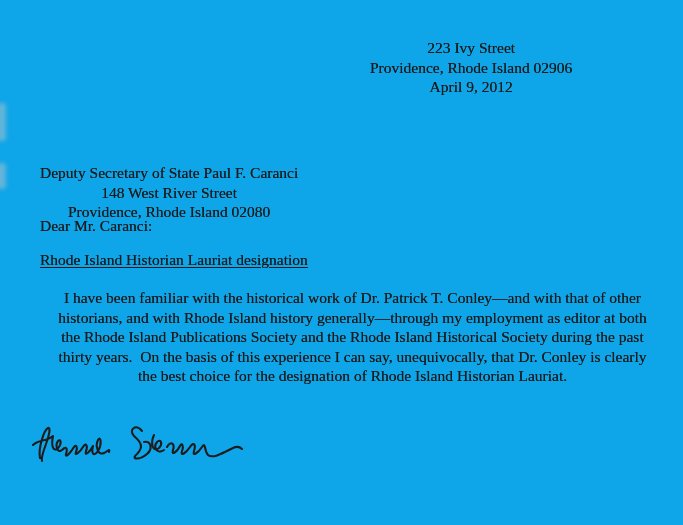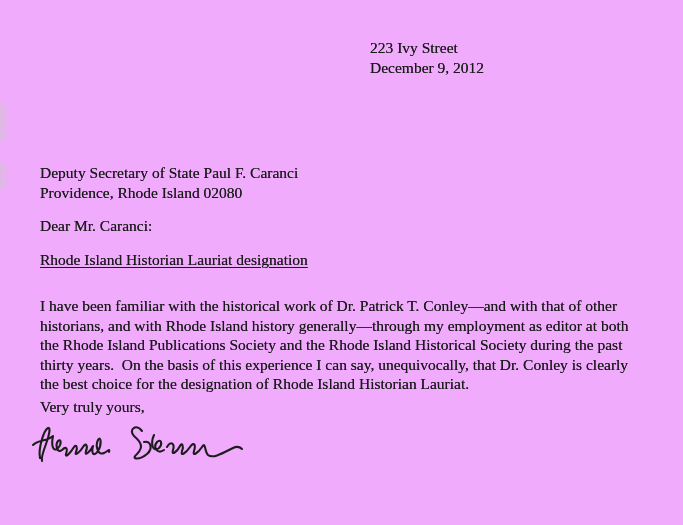--- a/index.html
+++ b/index.html
@@ -4,39 +4,40 @@
 <style>
   html, body {
     margin: 0;
     padding: 0;
     background: #ffffff;
   }
   .page {
     position: relative;
     width: 683px;
     height: 525px;
-    background: #f0abfc;
+    background: #0ea5e9;
     overflow: hidden;
     font-family: "Liberation Serif", "DejaVu Serif", serif;
     color: #1a1a1a;
+    text-align: center;
   }
   .txt {
     font-size: 15.5px;
     line-height: 19.5px;
     color: #1a1a1a;
     
     text-shadow: 0 0 0.45px rgba(25,25,25,0.8);
     white-space: pre;
   }
   .abs { position: absolute; }
   .sender-block    { left: 370px; top: 38px;  }
   .recipient-block { left: 40px;  top: 139px; margin-top: 24px; }
   .salutation      { left: 40px;  top: 216px; }
   .subject-line    { left: 40px;  top: 250px; text-decoration: underline; text-underline-offset: 2px; }
-  .body-block      { left: 40px;  top: 288px; width: 625px; margin-top: 8px; }
+  .body-block      { left: 40px;  top: 288px; width: 625px; }
   .closing         { left: 40px;  top: 397px; }
   .signature-wrap  { left: 30px;  top: 418px; width: 215px; height: 52px; }
   .signer-name     { left: 40px;  top: 472px; }
   .smudge {
     position: absolute;
     background: #c9c9c5;
     opacity: 0.45;
     filter: blur(2px);
     border-radius: 3px;
   }
@@ -51,31 +52,30 @@
   }
 </style>
 </head>
 <body>
 
 <div class="page">
 
   <div class="smudge smudge-1"></div>
   <div class="smudge smudge-2"></div>
 
-  <div class="abs sender-block txt"><div>223 Ivy Street</div><div>December 9, 2012</div></div>
+  <div class="abs sender-block txt"><div>223 Ivy Street</div><div>Providence, Rhode Island 02906</div><div>April 9, 2012</div></div>
 
-  <div class="abs recipient-block txt"><div>Deputy Secretary of State Paul F. Caranci</div><div>Providence, Rhode Island 02080</div></div>
+  <div class="abs recipient-block txt"><div>Deputy Secretary of State Paul F. Caranci</div><div>148 West River Street</div><div>Providence, Rhode Island 02080</div></div>
 
   <div class="abs salutation txt">Dear Mr. Caranci:</div>
 
   <div class="abs subject-line txt">Rhode Island Historian Lauriat designation</div>
 
   <div class="abs body-block txt"><div>I have been familiar with the historical work of Dr. Patrick T. Conley—and with that of other</div><div>historians, and with Rhode Island history generally—through my employment as editor at both</div><div>the Rhode Island Publications Society and the Rhode Island Historical Society during the past</div><div>thirty years.  On the basis of this experience I can say, unequivocally, that Dr. Conley is clearly</div><div>the best choice for the designation of Rhode Island Historian Lauriat.</div></div>
 
-  <div class="abs closing txt">Very truly yours,</div>
 
   <div class="abs signature-wrap">
     <svg class="sig-svg" width="215" height="52" viewBox="0 0 215 52" aria-hidden="true">
 
       <path d="M10,40 C8,30 14,12 18,10 C21,9 19,18 16,26 C13,34 11,40 12,43
                M3,27 C9,21 16,24 23,18
                M23,18 C21,27 23,35 28,30 C32,26 31,20 28,23 C25,27 27,36 32,32
                C36,28 38,30 36,36 C35,41 41,34 44,29 C46,26 48,29 46,34
                C44,39 50,34 53,29 C56,24 58,28 56,33 C54,39 60,34 63,28
                C61,36 64,39 68,33 C72,27 71,17 68,22 C65,28 68,38 74,35

